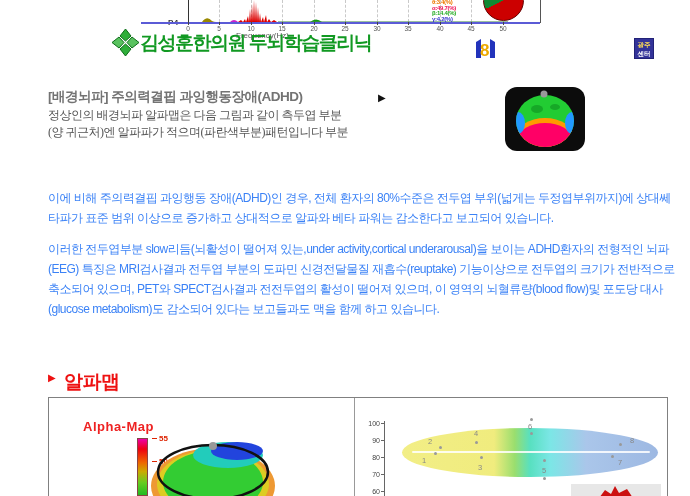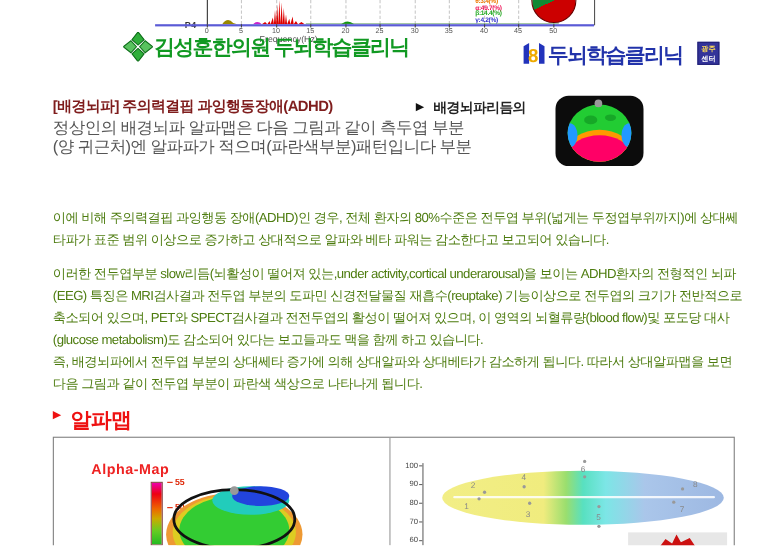--- a/index.html
+++ b/index.html
@@ -25,29 +25,29 @@
 
   
   .logo-left-text { left:140px; top:30px; font-size:19px; font-weight:bold; letter-spacing:-1.5px; }
   .logo-right-text { left:498px; top:37px; font-size:19px; font-weight:bold; letter-spacing:-1.5px; }
   .badge { left:634px; top:38px; width:20px; height:21px; background:#333399; border:1px solid #222277;
            text-align:center; font-weight:bold; font-size:6.5px; line-height:9px; }
   .badge .t1 { color:#ffdd55; display:block; margin-top:1px; }
   .badge .t2 { color:#ffffff; display:block; }
 
   
-  .intro-heading { left:48px; top:88px; font-size:13.5px; font-weight:bold; color:#7f1d1d; letter-spacing:-0.5px; }
-  .intro-line { left:48px; font-size:15px; color:#555; letter-spacing:-0.5px; }
+  .intro-heading { left:48px; top:88px; font-size:13.5px; font-weight:bold; color:#737373; letter-spacing:-0.5px; }
+  .intro-line { left:48px; font-size:12px; color:#555; letter-spacing:-0.5px;font-family:Liberation Serif, serif; }
   .side-marker { left:378px; top:92px; font-size:10px; color:#111; }
   .side-line1 { left:394px; top:90px; font-size:12.5px; font-weight:600; color:#222; letter-spacing:-0.5px; }
   .side-line2 { left:394px; top:110px; font-size:12.5px; font-weight:600; color:#222; letter-spacing:-0.5px; }
   .brainmap-thumb { left:505px; top:87px; width:80px; height:64px; background:#0c0c0c; border-radius:12px; overflow:hidden; }
 
   
-  .para { left:48px; width:628px; font-size:12px; color:#4d7c0f; line-height:20px; letter-spacing:-0.5px; text-align:left; }
+  .para { left:48px; width:628px; font-size:12px; color:#3b82f6; line-height:20px; letter-spacing:-0.5px; text-align:left; }
 
   
   .alpha-marker { left:48px; top:372px; font-size:10px; color:#ee1111; }
   .alpha-heading { left:64px; top:369px; font-size:19px; font-weight:bold; color:#ee1111; letter-spacing:-0.5px; }
 
   
   .fig-box { left:48px; top:397px; width:620px; height:130px; border:1px solid #808080; background:#fff; }
   .fig-divider { left:354px; top:398px; width:1px; height:98px; background:#999; }
   .alphamap-title { left:83px; top:419px; font-size:13px; font-weight:bold; color:#ee2222; letter-spacing:.5px; }
   .scalebar { left:137px; top:438px; width:11px; height:58px;
@@ -138,32 +138,30 @@
     <path d="M13.5 27 L8 20 L13.5 15 L19 20 Z" fill="#2fae3a" stroke="#0c6d18" stroke-width="1"></path>
     <path d="M0 13.5 L7 8 L12 13.5 L7 19 Z" fill="#59c25f" stroke="#0c6d18" stroke-width="1"></path>
   </svg>
   <div class="abs logo-left-text" style="color: rgb(17, 153, 34);">김성훈한의원 두뇌학습클리닉</div>
 
   <svg class="abs" style="left:474px;top:37px" width="24" height="23" viewBox="0 0 24 23">
     <path d="M2 5 L7 2 L7 21 L2 21 Z" fill="#2233bb"></path>
     <path d="M16 2 L21 5 L21 21 L16 21 Z" fill="#2233bb"></path>
     <text x="6" y="19" font-size="17" font-weight="bold" fill="#eeaa00">8</text>
   </svg>
-  <div class="abs logo-right-text" style="color: rgb(34, 51, 170);">두뇌학습클리닉</div>
   <div class="abs badge">
     <span class="t1">광주</span>
     <span class="t2">센터</span>
   </div>
 
   <div class="abs intro-heading">[배경뇌파] 주의력결핍 과잉행동장애(ADHD)</div>
   <div class="abs intro-line" style="top:107px">정상인의 배경뇌파 알파맵은 다음 그림과 같이 측두엽 부분</div>
   <div class="abs intro-line" style="top:124px">(양 귀근처)엔 알파파가 적으며(파란색부분)패턴입니다 부분</div>
 
   <div class="abs side-marker">▶</div>
-  <div class="abs side-line1">배경뇌파리듬의</div>
 
   <div class="abs brainmap-thumb">
     <svg width="80" height="64" viewBox="0 0 80 64">
       <defs>
           <clipPath id="headclip">
             <ellipse cx="40" cy="34" rx="29" ry="26"></ellipse>
           </clipPath>
         </defs>
       <g clip-path="url(#headclip)">
         <rect x="0" y="0" width="80" height="64" fill="#22cc33"></rect>
@@ -174,21 +172,20 @@
         <ellipse cx="32" cy="22" rx="6" ry="4" fill="#119922" opacity="0.7"></ellipse>
         <ellipse cx="50" cy="20" rx="5" ry="3" fill="#119922" opacity="0.7"></ellipse>
       </g>
       <circle cx="39" cy="7" r="3.5" fill="#999"></circle>
     </svg>
   </div>
 
   <p class="abs para" style="top:188px">이에 비해 주의력결핍 과잉행동 장애(ADHD)인 경우, 전체 환자의 80%수준은 전두엽 부위(넓게는 두정엽부위까지)에 상대쎄타파가 표준 범위 이상으로 증가하고 상대적으로 알파와 베타 파워는 감소한다고 보고되어 있습니다.</p>
   <div class="abs" style="left:48px; top:239px; width:628px;">
     <p class="para" style="position:static">이러한 전두엽부분 slow리듬(뇌활성이 떨어져 있는,under activity,cortical underarousal)을 보이는 ADHD환자의 전형적인 뇌파(EEG) 특징은  MRI검사결과 전두엽 부분의 도파민 신경전달물질 재흡수(reuptake) 기능이상으로 전두엽의 크기가 전반적으로 축소되어 있으며, PET와 SPECT검사결과 전전두엽의 활성이 떨어져 있으며, 이 영역의 뇌혈류량(blood flow)및 포도당 대사(glucose metabolism)도 감소되어 있다는 보고들과도 맥을 함께 하고 있습니다.</p>
-    <p class="para" style="position:static">즉, 배경뇌파에서 전두엽 부분의 상대쎄타 증가에 의해 상대알파와 상대베타가 감소하게 됩니다. 따라서  상대알파맵을 보면 다음 그림과 같이 전두엽 부분이 파란색 색상으로 나타나게 됩니다.</p>
   </div>
 
   <div class="abs alpha-marker">▶</div>
   <div class="abs alpha-heading" style="color: rgb(238, 17, 17);">알파맵</div>
 
   <div class="abs fig-box"></div>
   <div class="abs fig-divider"></div>
 
   <div class="abs alphamap-title">Alpha-Map</div>
   <div class="abs scalebar"></div>

